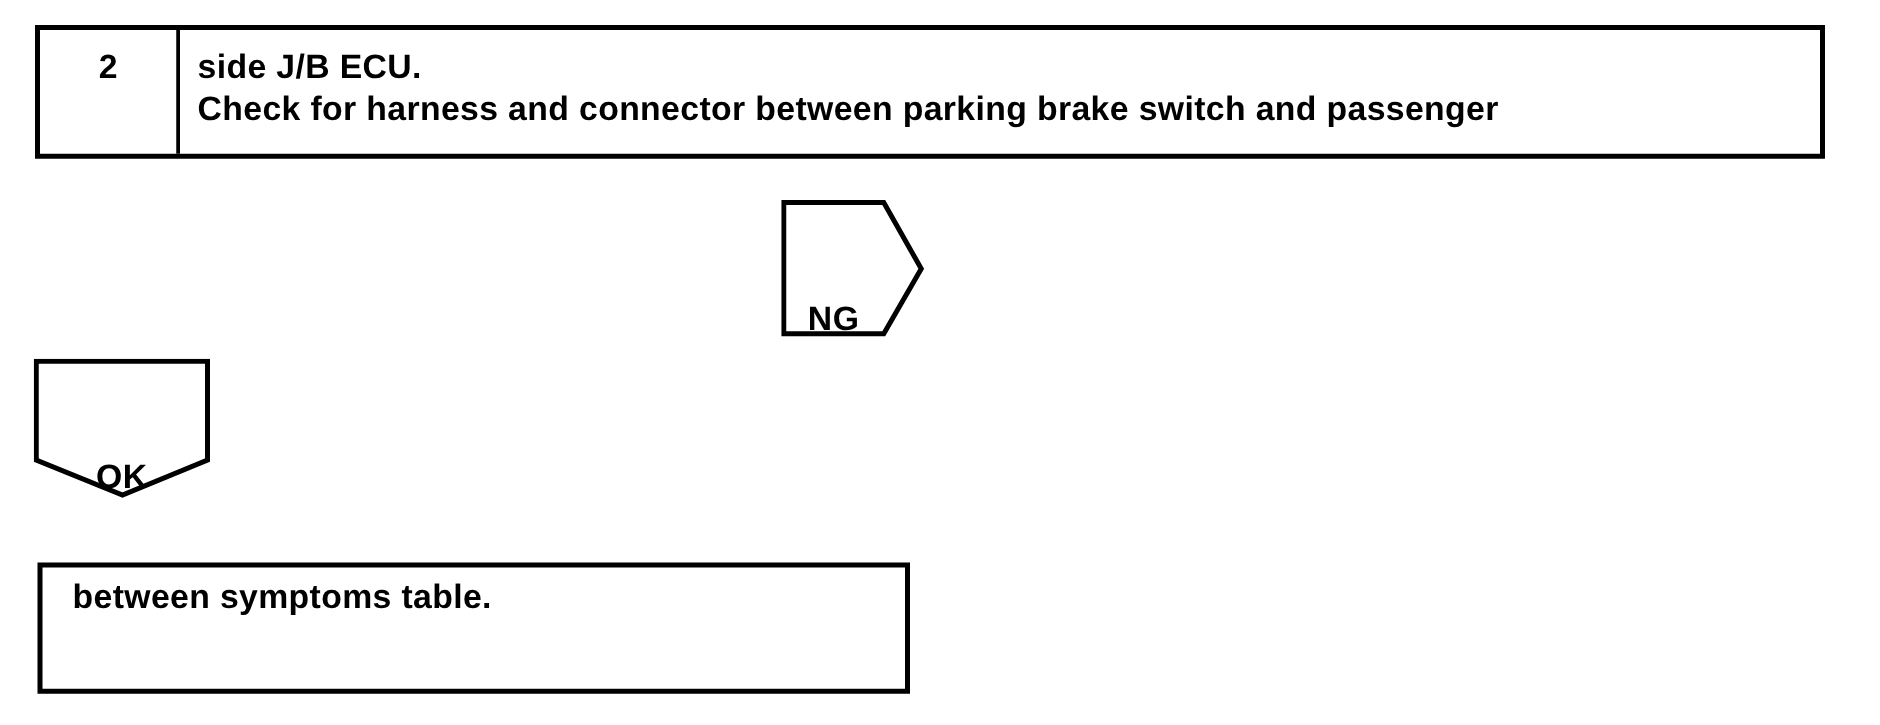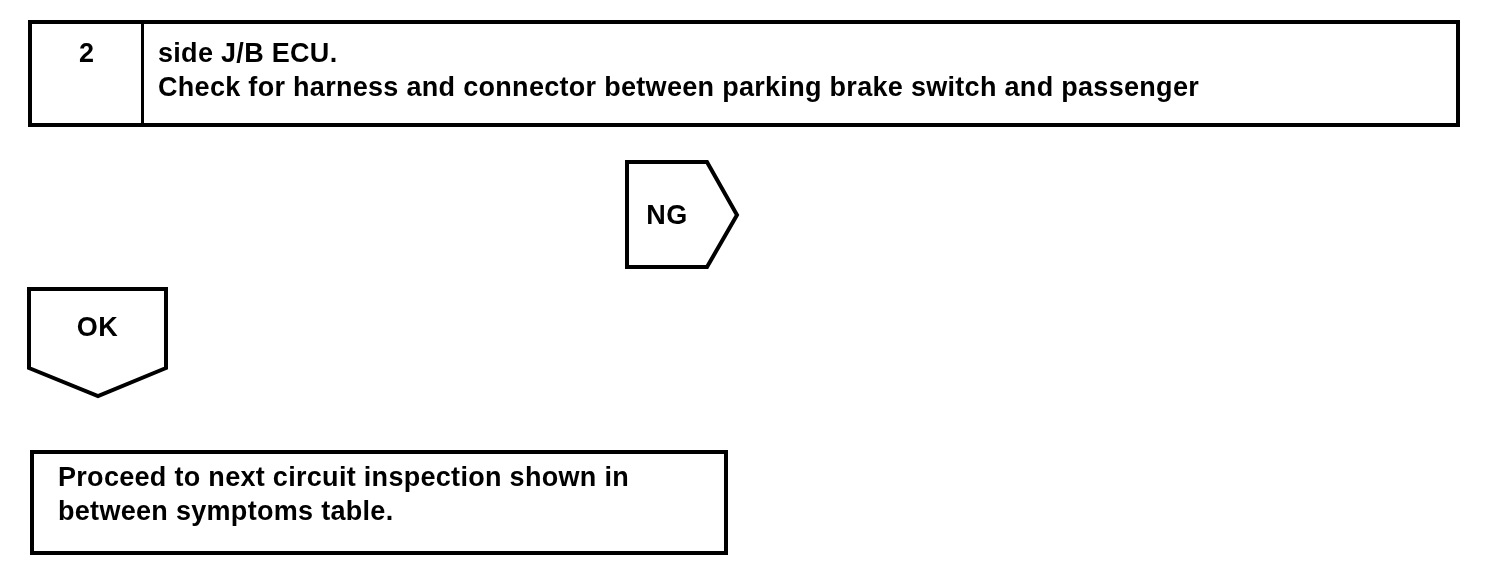--- a/index.html
+++ b/index.html
@@ -54,25 +54,26 @@
   .connector svg {
     display: block;
   }
   .connector-label {
     position: absolute;
     display: flex;
     align-items: center;
     justify-content: center;
     font-size: 27px;
     letter-spacing: 0.5px;
+    margin-top: 40px;
   }
   .ng-group { left: 625px; top: 160px; width: 115px; height: 110px; }
   .ng-group .connector-label { left: 0; top: 0; width: 84px; height: 110px; }
   .ok-group { left: 27px; top: 287px; width: 141px; height: 112px; }
-  .ok-group .connector-label { left: 0; top: 0; width: 141px; height: 81px; }
+  .ok-group .connector-label { left: 0; top: 14px; width: 141px; height: 81px; }
   
   .result-box {
     position: absolute;
     border: 4px solid #000;
     box-sizing: border-box;
     background: #fff;
     font-size: 27px;
     line-height: 34px;
     letter-spacing: 0.3px;
     white-space: nowrap;
@@ -116,17 +117,16 @@
 
 
   <div class="connector ok-group">
     <svg width="141" height="112" viewBox="0 0 141 112">
       <polygon points="2,2 139,2 139,81 71,109 2,81" fill="#ffffff" stroke="#000000" stroke-width="4" stroke-linejoin="miter"></polygon>
     </svg>
     <span class="connector-label">OK</span>
   </div>
 
   <div class="result-box ok-result">
-    <div>Proceed to next circuit inspection shown in</div>
     <div>between symptoms table.</div>
   </div>
 
 </div>
 
 </body></html>

